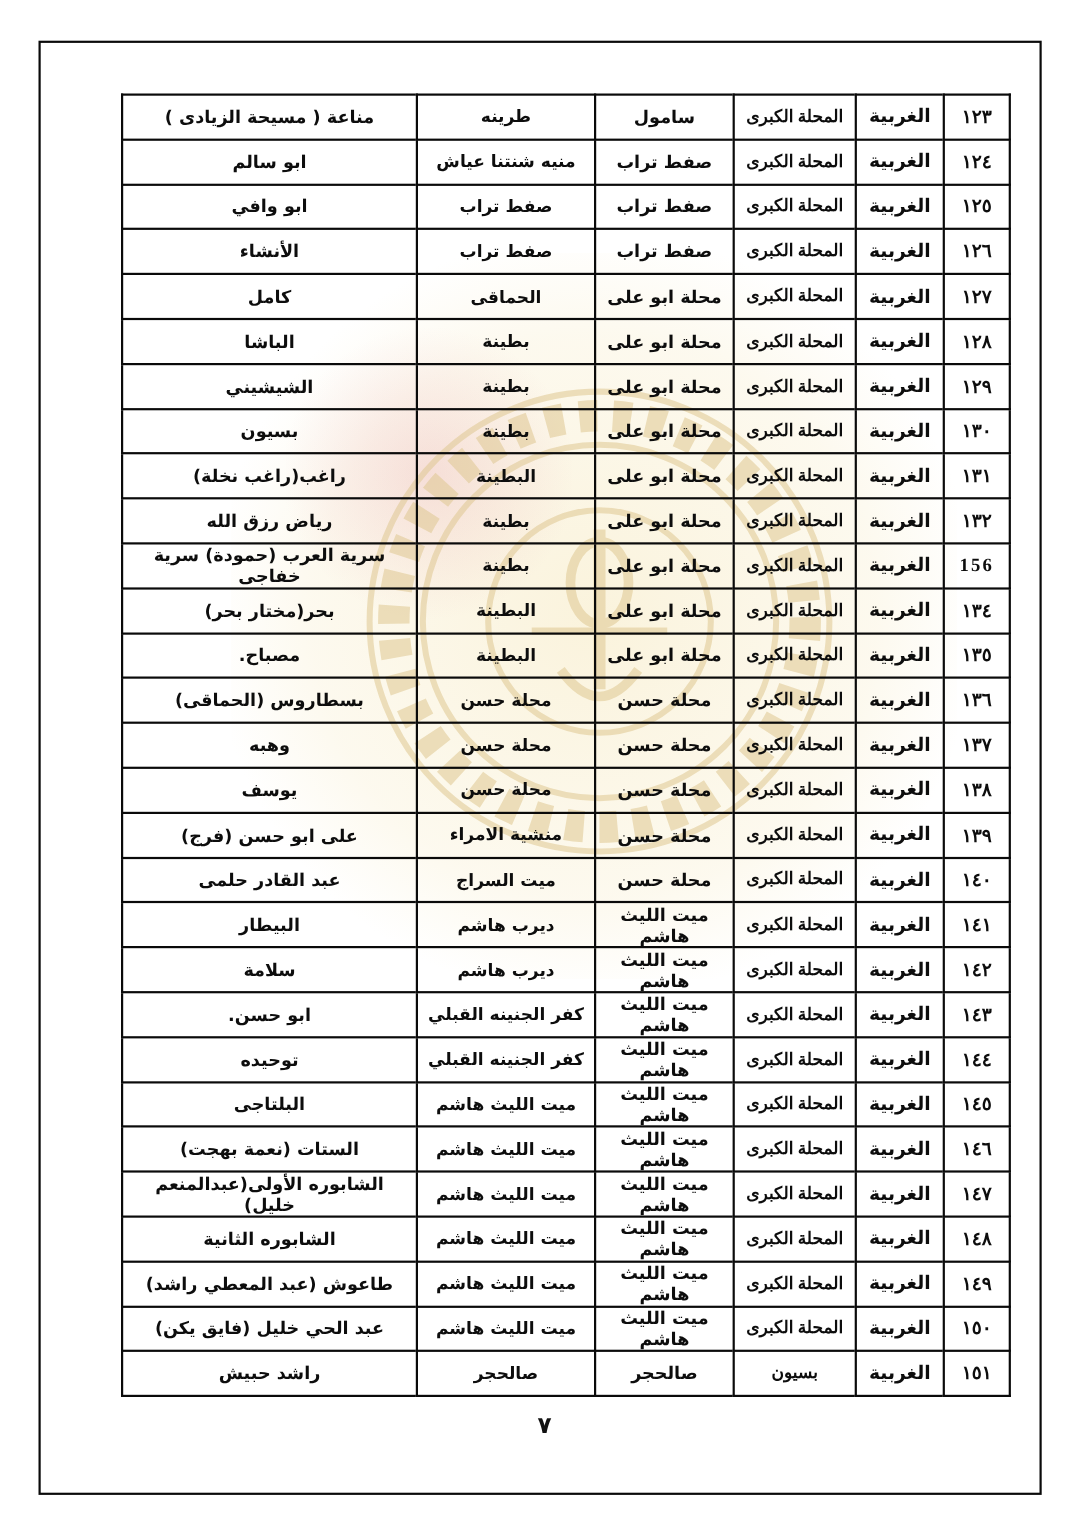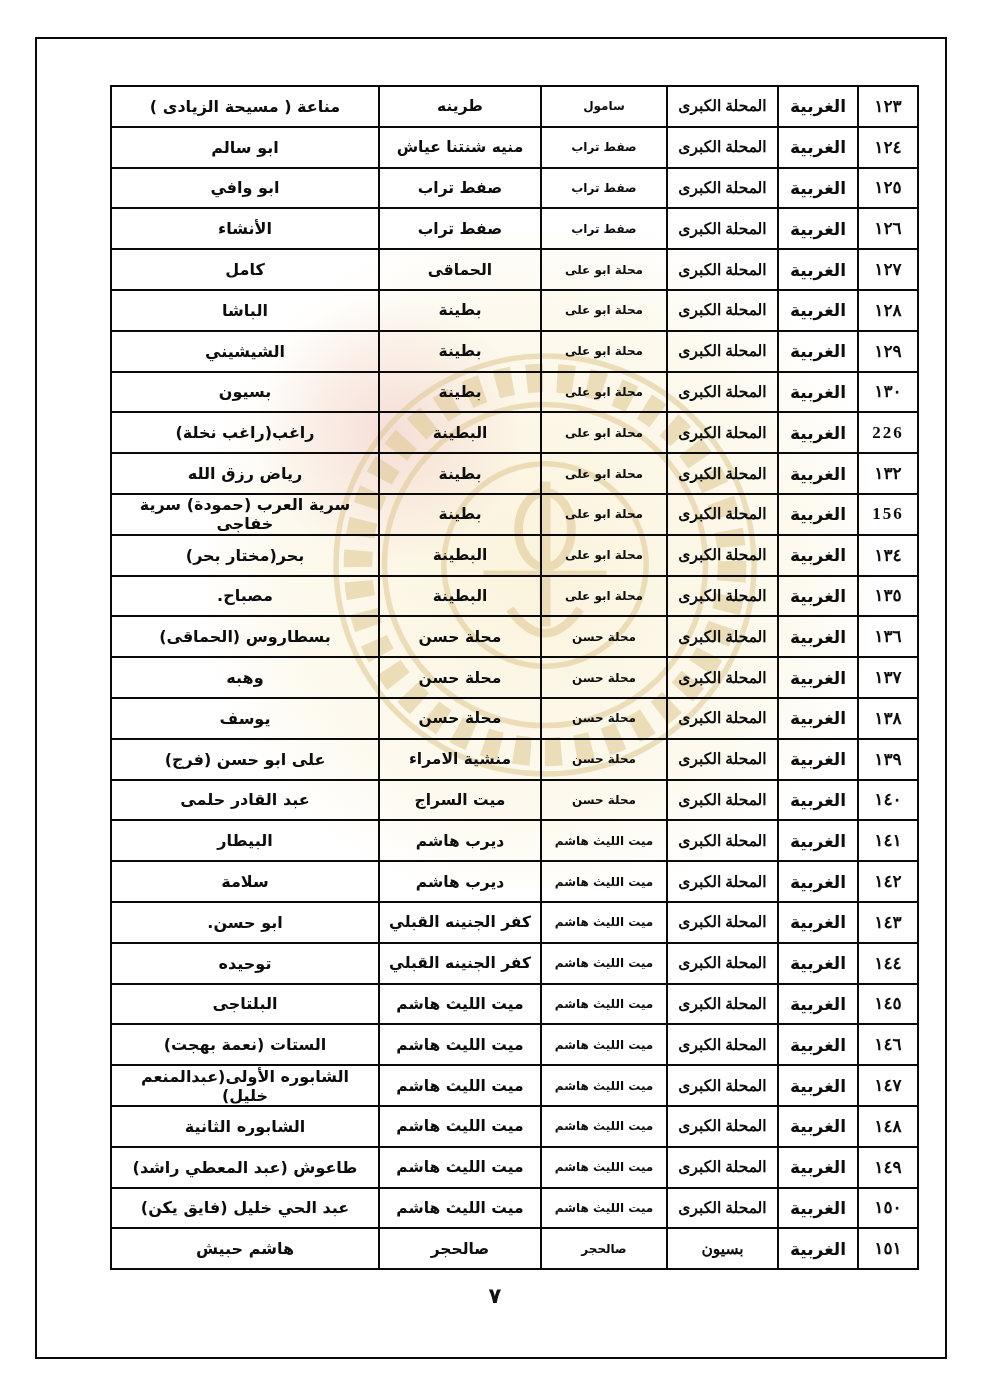--- a/index.html
+++ b/index.html
@@ -66,21 +66,21 @@
     vertical-align:middle;
     font-weight:bold;
     color:#0d0d0d;
     padding:0 4px;
     overflow:hidden;
     box-sizing:border-box;
   }
   td.col-no      { font-size:17px; letter-spacing:2px;font-family:Liberation Serif, serif; }
   td.col-gov     { font-size:17px; }
   td.col-markaz  { font-size:15.5px;font-family:Liberation Serif, serif; }
-  td.col-unit    { font-size:12px; }
+  td.col-unit    { font-size:16px; }
   td.col-village { font-size:15.5px; }
   td.col-name    { font-size:16px; }
 
   .page-number {
     position:absolute;
     left:0; top:1284px;
     width:990px;
     text-align:center;
     font-size:21px; font-weight:bold;
     color:#111;
@@ -181,21 +181,21 @@
         </tr>
         <tr>
           <td class="col-no">١٣٠</td>
           <td class="col-gov">الغربية</td>
           <td class="col-markaz">المحلة الكبرى</td>
           <td class="col-unit">محلة ابو على</td>
           <td class="col-village">بطينة</td>
           <td class="col-name">بسيون</td>
         </tr>
         <tr>
-          <td class="col-no">226</td>
+          <td class="col-no">١٣١</td>
           <td class="col-gov">الغربية</td>
           <td class="col-markaz">المحلة الكبرى</td>
           <td class="col-unit">محلة ابو على</td>
           <td class="col-village">البطينة</td>
           <td class="col-name">راغب(راغب نخلة)</td>
         </tr>
         <tr>
           <td class="col-no">١٣٢</td>
           <td class="col-gov">الغربية</td>
           <td class="col-markaz">المحلة الكبرى</td>
@@ -346,20 +346,20 @@
           <td class="col-unit">ميت الليث هاشم</td>
           <td class="col-village">ميت الليث هاشم</td>
           <td class="col-name">عبد الحي خليل (فايق يكن)</td>
         </tr>
         <tr>
           <td class="col-no">١٥١</td>
           <td class="col-gov">الغربية</td>
           <td class="col-markaz">بسيون</td>
           <td class="col-unit">صالحجر</td>
           <td class="col-village">صالحجر</td>
-          <td class="col-name">هاشم حبيش</td>
+          <td class="col-name">راشد حبيش</td>
         </tr>
       </tbody>
   </table>
 
   <div class="page-number">٧</div>
 
 </div>
 
 </body></html>

